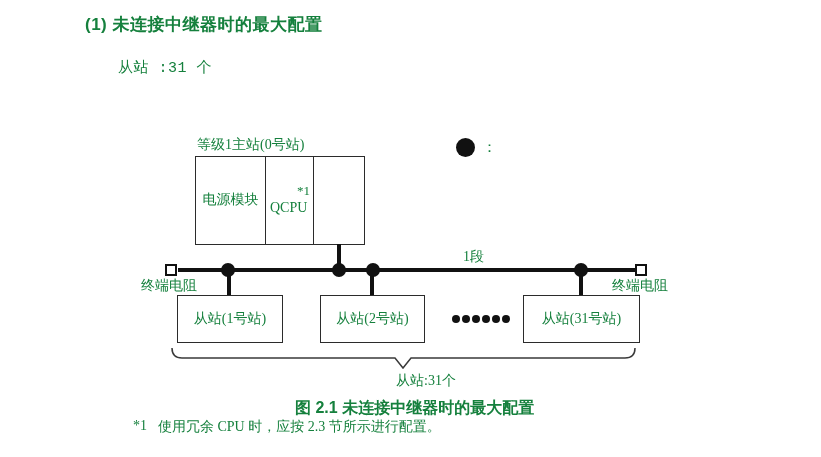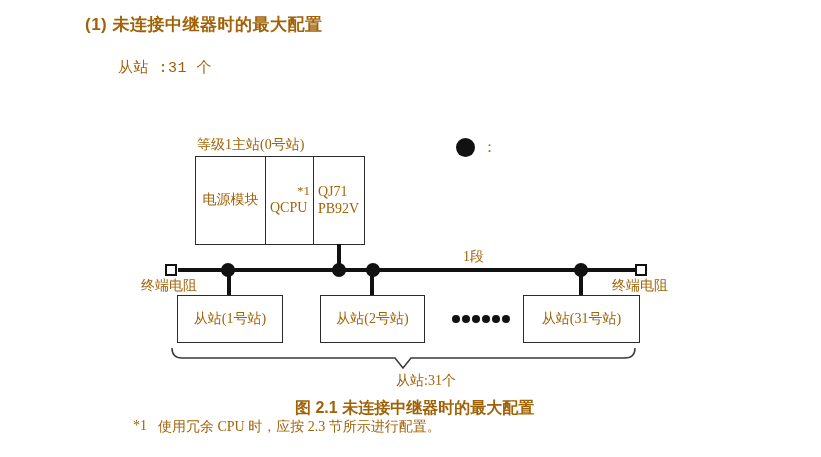--- a/index.html
+++ b/index.html
@@ -1,19 +1,19 @@
 <!DOCTYPE html>
 <html><head>
 <meta charset="utf-8">
 <style>
   html,body{margin:0;padding:0;background:#fff;}
   .page{
     position:relative; width:821px; height:457px; background:#ffffff;
     font-family:"Liberation Serif","DejaVu Serif",serif;
-    color:#a16207; overflow:hidden;
+    color:#15803d; overflow:hidden;
   }
   .abs{position:absolute;}
   .heading{
     left:85px; top:13px; font-family:"Liberation Sans","DejaVu Sans",sans-serif;
     font-weight:bold; font-size:17px; letter-spacing:0.5px; white-space:nowrap;
   }
   .subline{font-size:15px; white-space:nowrap; letter-spacing:0.5px;}
   .sub1{left:118px; top:42px;}
   .sub2{left:118px; top:58px;font-family:Liberation Mono, monospace;}
 
@@ -80,24 +80,20 @@
   <div class="abs heading">(1) 未连接中继器时的最大配置</div>
   <div class="abs subline sub2">从站 :31 个</div>
 
   <div class="abs master-label">等级1主站(0号站)</div>
   <div class="abs master-box">
     <div class="mcell power">电源模块</div>
     <div class="mcell cpu">
       <span class="note">*1</span>
       <span>QCPU</span>
     </div>
-    <div class="mcell pb">
-      <span>QJ71</span>
-      <span>PB92V</span>
-    </div>
   </div>
 
   <div class="abs legend">
     <span class="legend-dot"></span>
     <span>：</span>
   </div>
 
   <div class="abs bus"></div>
   <div class="abs vline v-master"></div>
   <div class="abs vline v-s1"></div>

